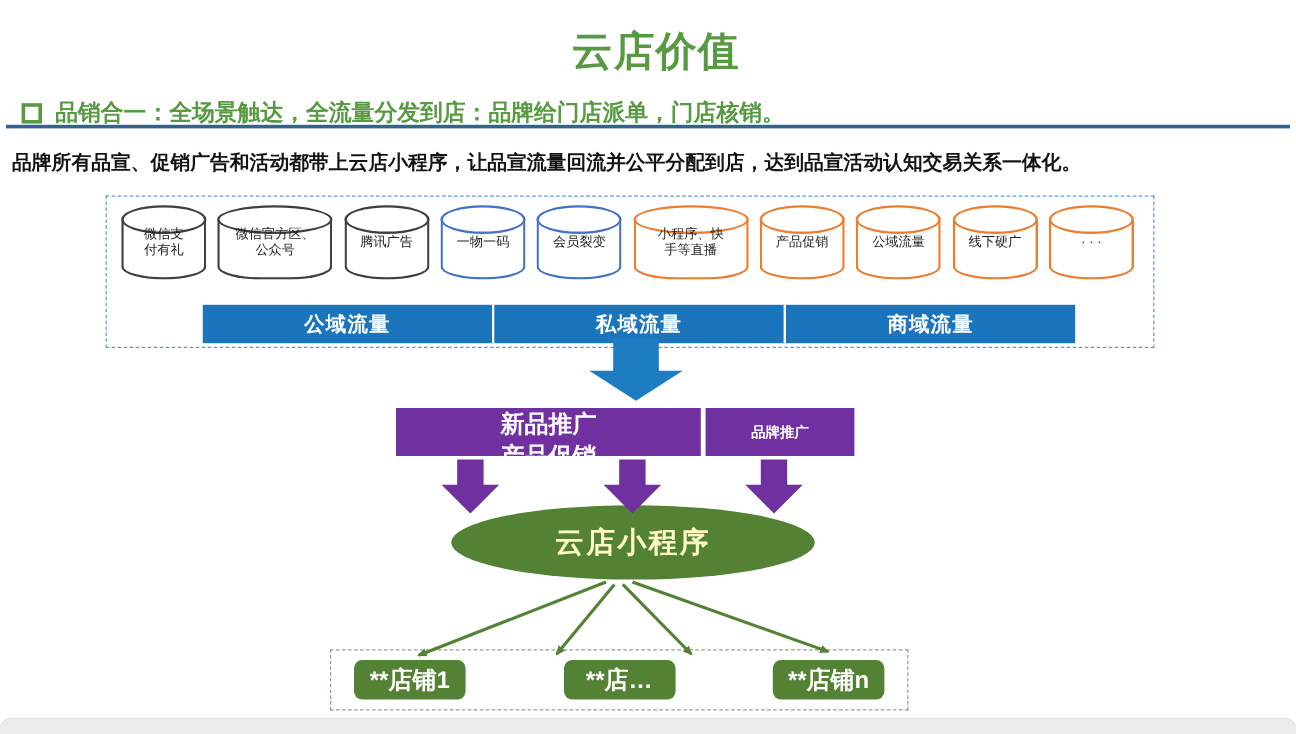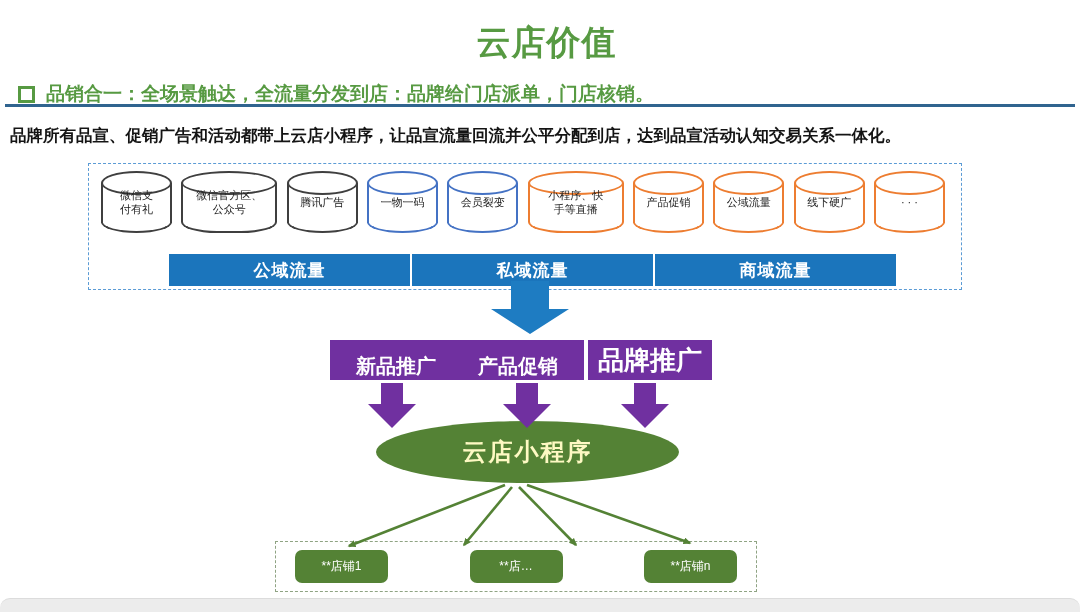--- a/index.html
+++ b/index.html
@@ -61,42 +61,42 @@
   .traffic-bar{margin:21px 0 0 80px;width:727px;height:32px;display:flex;}
   .seg{
     flex:1;background:var(--bar-blue);color:#fff;font-weight:bold;font-size:17px;
     display:flex;align-items:center;justify-content:center;border-right:2px solid #fff;
     letter-spacing:1px;
   }
   .seg:last-child{border-right:none;}
   
   .campaign1{
     position:absolute;left:330px;top:340px;width:254px;height:40px;background:var(--purple);
-    color:#fff;font-weight:bold;font-size:20px;display:flex;align-items:flex-end;
-    justify-content:space-around;padding:0 5px;box-sizing:border-box;
+    color:#fff;font-weight:bold;font-size:20px;display:flex;align-items:center;
+    justify-content:space-around;padding:0 5px;box-sizing:border-box;flex-direction:column;
   }
   .campaign2{
     position:absolute;left:588px;top:340px;width:124px;height:40px;background:var(--purple);
-    color:#fff;font-weight:bold;font-size:26px;display:flex;align-items:center;justify-content:center;
+    color:#fff;font-weight:bold;font-size:12px;display:flex;align-items:center;justify-content:center;
   }
   
   .ellipse{
     position:absolute;left:376px;top:421px;width:303px;height:62px;background:var(--node-green);
     border-radius:50%;display:flex;align-items:center;justify-content:center;
     color:#fef9c3;font-weight:bold;font-size:24px;letter-spacing:2px;
   }
   
   .stores-box{
     position:absolute;left:275px;top:541px;width:482px;height:51px;
     border:1.5px dashed var(--dash-green);box-sizing:border-box;
     display:flex;align-items:center;justify-content:space-between;padding:0 19px;
   }
   .store{
     min-width:93px;height:33px;background:var(--node-green);border-radius:7px;
-    color:#fff;font-weight:normal;font-size:12px;display:flex;align-items:center;justify-content:center;
+    color:#fff;font-weight:bold;font-size:20px;display:flex;align-items:center;justify-content:center;
     box-sizing:border-box;padding:0 4px;
   }
   .footer-band{
     position:absolute;left:0;right:0;top:598px;height:16px;background:#ECECEC;
     border-radius:10px 10px 0 0;border-top:1px solid #dcdcdc;
   }
   .overlay{position:absolute;left:0;top:0;width:1080px;height:612px;pointer-events:none;}
 </style>
 </head>
 <body>

